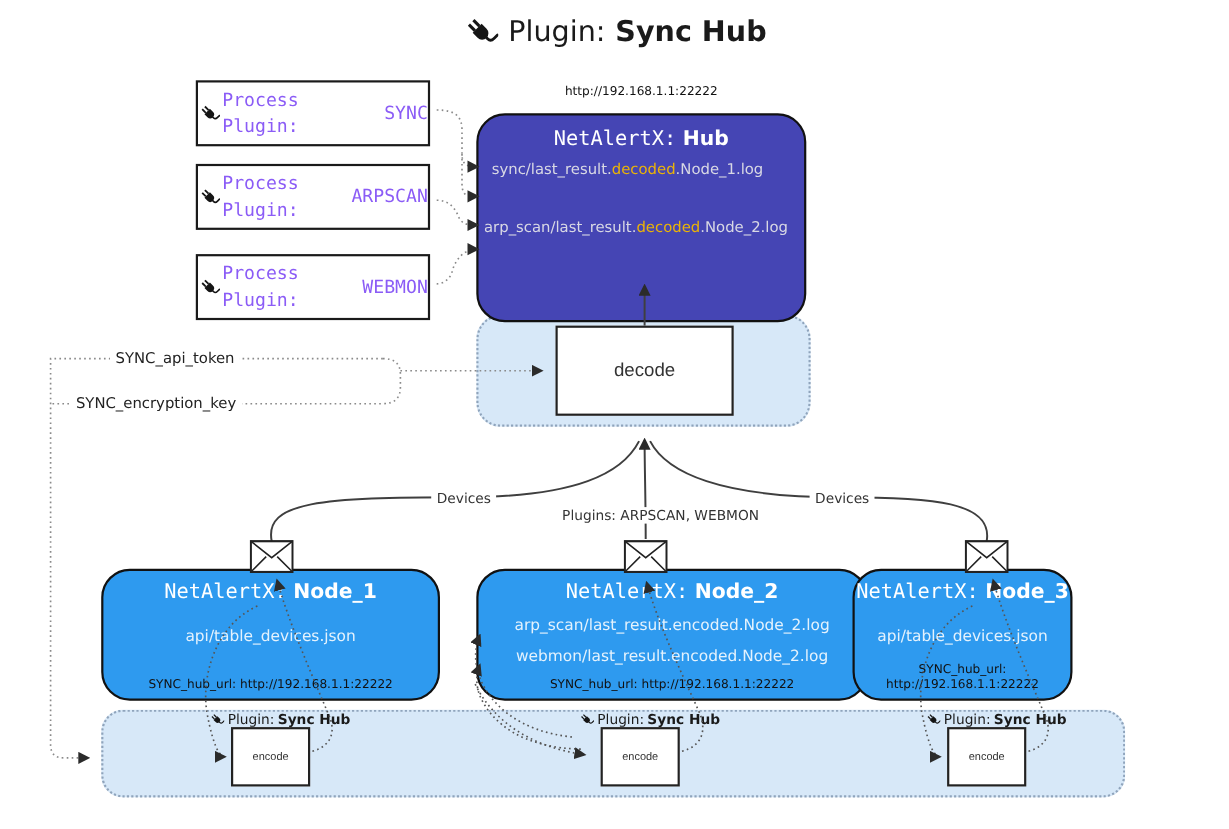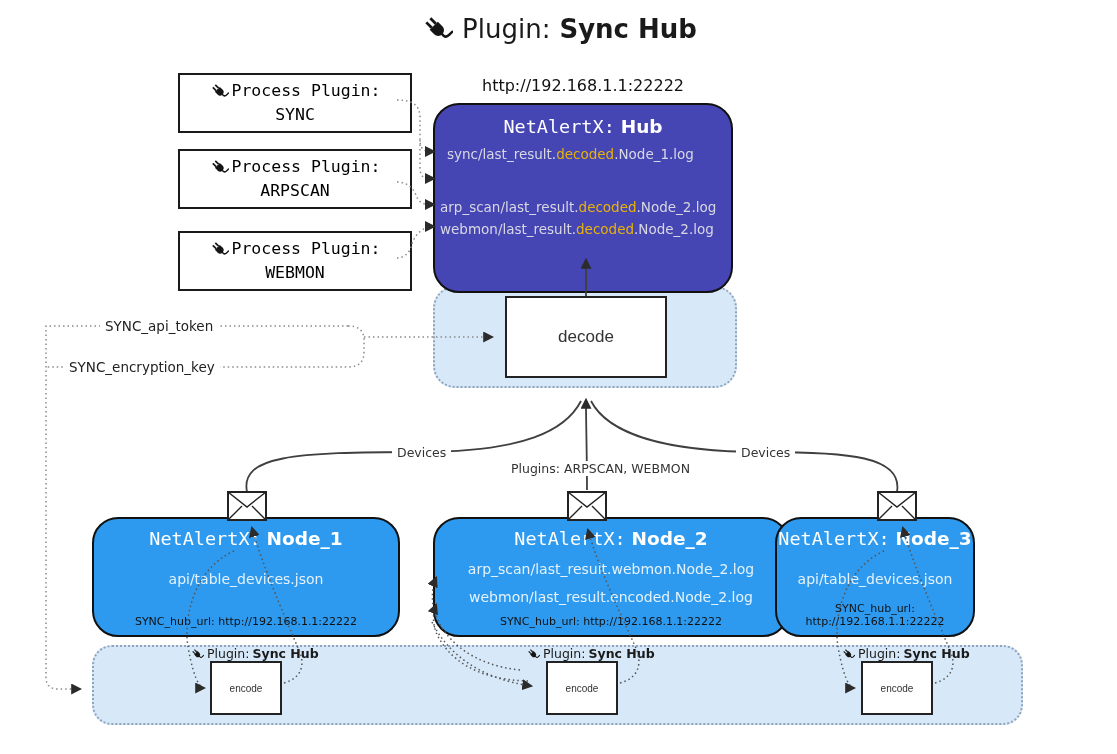--- a/index.html
+++ b/index.html
@@ -11,27 +11,27 @@
   #canvas{position:relative;width:1117px;height:754px;background:#fff;overflow:hidden}
 
   .abs{position:absolute}
 
   
   .page-title{top:12px;left:0;width:100%;display:flex;justify-content:center;align-items:center;gap:9px;
     font-size:26px;color:#1a1a1a;z-index:2}
   .page-title b{font-weight:700}
 
   
-  .pbox{left:178px;width:234px;height:60px;background:#fff;border:2px solid var(--box_border);
-    display:flex;flex-direction:column;align-items:center;justify-content:center;z-index:2;
-    font-family:"DejaVu Sans Mono",monospace;font-size:16.5px;color:#000000;line-height:1.45}
+  .pbox{left:178px;width:213px;height:60px;background:#fff;border:2px solid var(--box_border);
+    display:flex;flex-direction:row;align-items:center;justify-content:center;z-index:2;
+    font-family:"DejaVu Sans Mono",monospace;font-size:16.5px;color:#8b5cf6;line-height:1.45}
   .pbox .l1{display:flex;align-items:center;gap:2px}
 
   
-  .hub-url{left:433px;top:76px;width:300px;text-align:center;font-size:16px;color:#111;z-index:2}
+  .hub-url{left:433px;top:76px;width:300px;text-align:center;font-size:11px;color:#111;z-index:2}
   .hub{left:433px;top:103px;width:300px;height:190px;background:var(--hub_bg);
     border:2.5px solid #111;border-radius:26px;z-index:2;color:#fff}
   .hub-title{position:absolute;top:11px;left:0;width:100%;text-align:center;font-size:18.5px}
   .hub-title .pfx{font-family:"DejaVu Sans Mono",monospace}
   .hub-title b{font-weight:700}
   .hub-row{position:absolute;left:12px;white-space:nowrap;font-size:13.5px;color:#d8d8e4}
   .hub-row b{color:#eab308;font-weight:400}
   .hub-row.r0{top:41px}.hub-row.r1{top:68px}.hub-row.r2{top:94px;left:5px}.hub-row.r3{top:116px;left:5px}
 
   
@@ -143,21 +143,20 @@
   </div>
 
   <div class="abs hub-url">http://192.168.1.1:22222</div>
   <div class="abs hub">
     <div class="hub-title">
       <span class="pfx">NetAlertX:</span>
       <b>Hub</b>
     </div>
     <div class="hub-row r0"><span>sync/last_result.</span><b>decoded</b><span>.Node_1.log</span></div>
     <div class="hub-row r2"><span>arp_scan/last_result.</span><b>decoded</b><span>.Node_2.log</span></div>
-    <div class="hub-row r3"><span>webmon/last_result.</span><b>decoded</b><span>.Node_2.log</span></div>
   </div>
 
   <div class="abs band decode-band"></div>
   <div class="abs wbox decode-box">
     <span>decode</span>
   </div>
 
   <div class="abs lineLabel sec1">SYNC_api_token</div>
   <div class="abs lineLabel sec2">SYNC_encryption_key</div>
 
@@ -171,21 +170,21 @@
       <b>Node_1</b>
     </div>
     <div class="nfile" style="top:52px">api/table_devices.json</div>
     <div class="nurl">SYNC_hub_url: http://192.168.1.1:22222</div>
   </div>
   <div class="abs node node2">
     <div class="node-title">
       <span class="pfx">NetAlertX:</span>
       <b>Node_2</b>
     </div>
-    <div class="nfile" style="top:42px">arp_scan/last_result.webmon.Node_2.log</div>
+    <div class="nfile" style="top:42px">arp_scan/last_result.encoded.Node_2.log</div>
     <div class="nfile" style="top:70px">webmon/last_result.encoded.Node_2.log</div>
     <div class="nurl">SYNC_hub_url: http://192.168.1.1:22222</div>
   </div>
   <div class="abs node node3">
     <div class="node-title">
       <span class="pfx">NetAlertX:</span>
       <b>Node_3</b>
     </div>
     <div class="nfile" style="top:52px">api/table_devices.json</div>
     <div class="nurl">SYNC_hub_url: http://192.168.1.1:22222</div>

